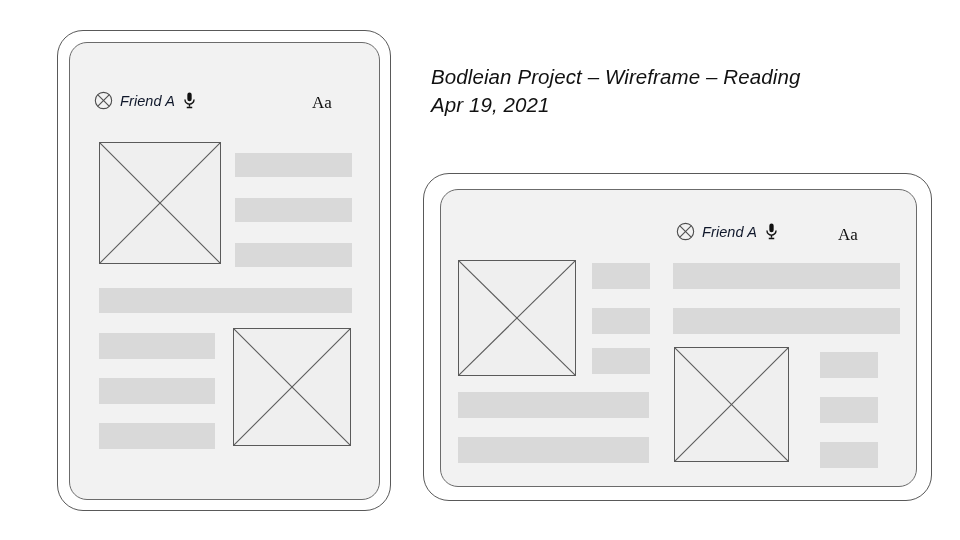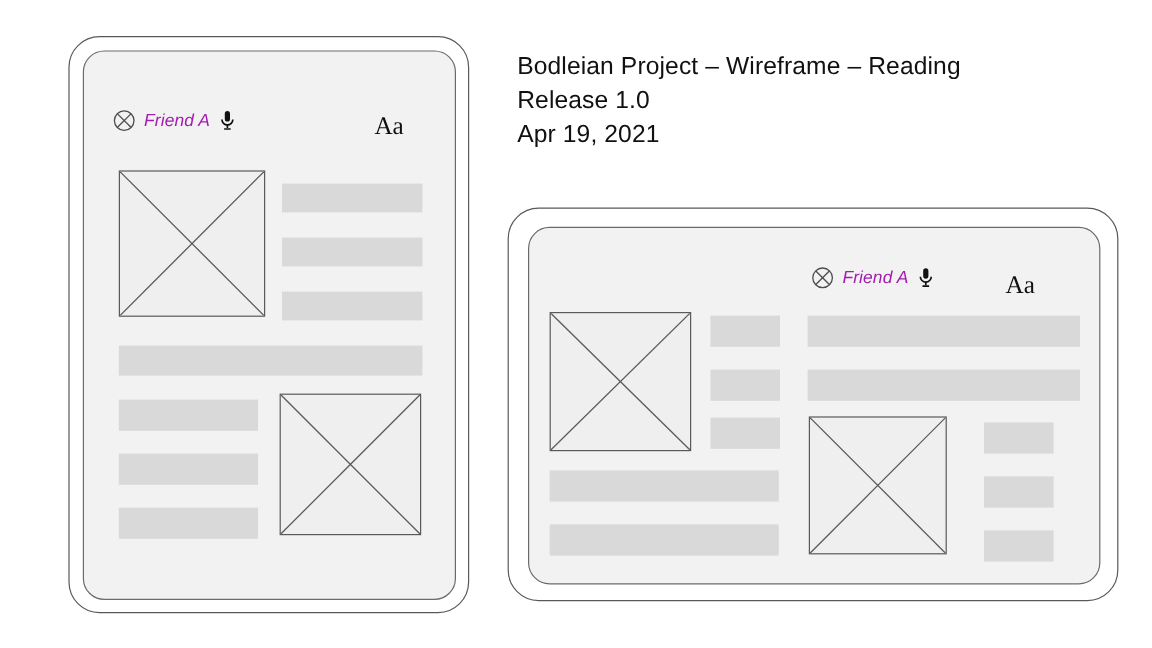--- a/index.html
+++ b/index.html
@@ -71,35 +71,35 @@
   }
   .avatar-icon {
     width: 19px;
     height: 19px;
     flex: 0 0 auto;
     display: block;
   }
   .friend-name {
     font-style: italic;
     font-size: 14.5px;
-    color: #a21caf;
+    color: #0f172a;
     margin-left: 7px;
     white-space: nowrap;
     letter-spacing: 0.1px;
   }
   .mic-icon {
     width: 13px;
     height: 17px;
     margin-left: 8px;
     flex: 0 0 auto;
     display: block;
   }
   .text-size-control {
     font-family: "Liberation Serif", serif;
-    font-size: 21px;
+    font-size: 17px;
     color: #111111;
     white-space: nowrap;
   }
 
   
   #tablet-portrait .app-header {
     left: 29px;
     top: 79px;
   }
   #tablet-portrait .text-size-control {
@@ -137,22 +137,23 @@
   }
   .image-placeholder svg line {
     stroke: #5a5a5a;
     stroke-width: 1.1;
   }
 
   
   #caption {
     position: absolute;
     left: 431px;
-    top: 42px;
+    top: 63px;
     width: 440px;
+    font-style: italic;
     font-size: 20.5px;
     line-height: 28px;
     color: #111111;
     letter-spacing: 0.1px;
   }
   #caption .caption-line {
     display: block;
     white-space: pre;
   }
 </style>
@@ -246,15 +247,14 @@
     </div>
     <div class="text-bar" style="left:379px; top:162px; width:58px; height:26px;"></div>
     <div class="text-bar" style="left:379px; top:207px; width:58px; height:26px;"></div>
     <div class="text-bar" style="left:379px; top:252px; width:58px; height:26px;"></div>
 
   </div>
 </div>
 
 <div id="caption">
   <span class="caption-line">Bodleian Project – Wireframe – Reading</span>
-  <span class="caption-line">Release 1.0</span>
   <span class="caption-line">Apr 19, 2021</span>
 </div>
 
 </body></html>

